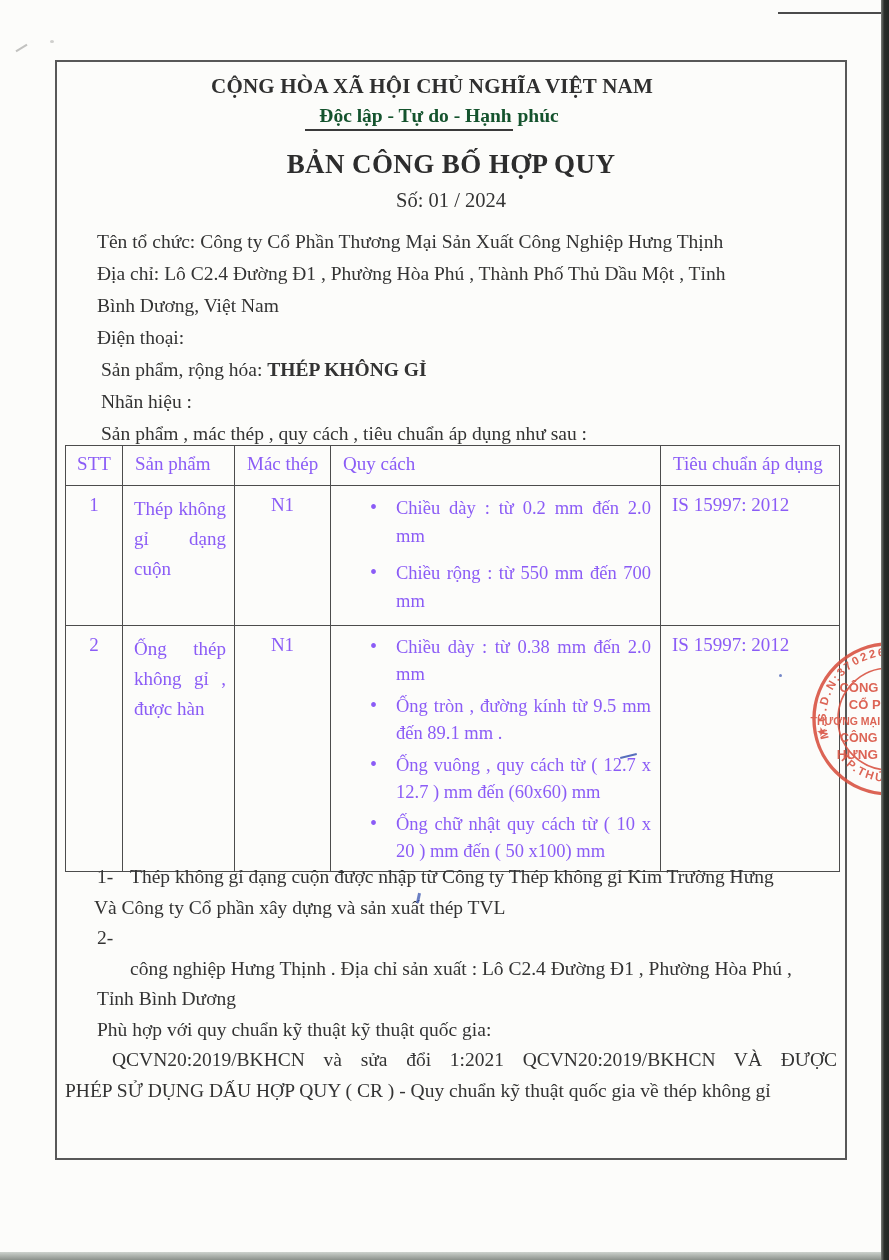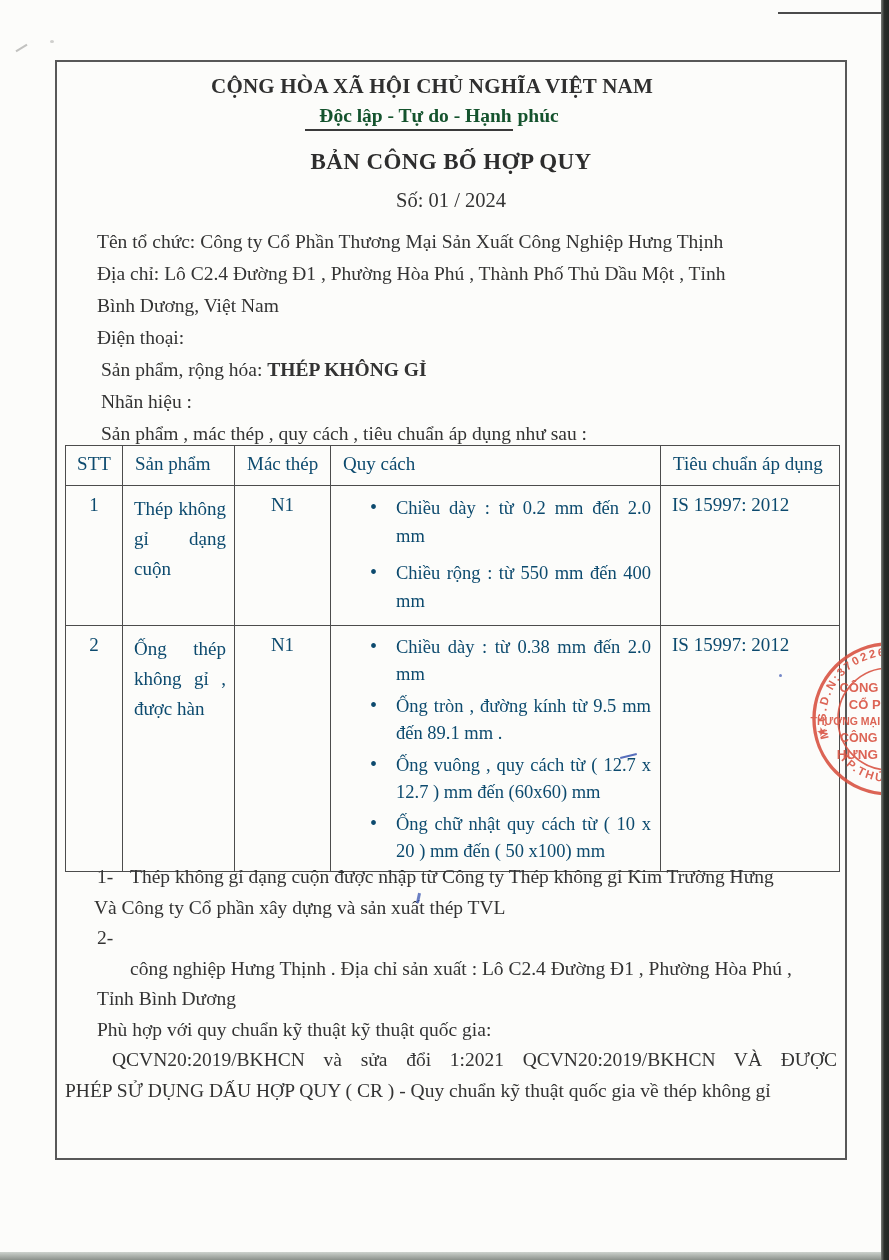--- a/index.html
+++ b/index.html
@@ -12,30 +12,30 @@
   .frame{
     position:absolute;left:55px;top:60px;width:788px;height:1096px;
     border:2px solid #585858;background:transparent;
   }
   
   .nat-header{position:absolute;top:12px;left:0;width:100%;text-align:center;transform:translateX(-19px);}
   .republic{font-weight:bold;font-size:21px;letter-spacing:.2px;color:#2f2f2f;}
   .motto{margin-top:6px;font-weight:bold;font-size:19.5px;color:#14532d;}
   .motto .ul{display:inline-block;border-bottom:2.2px solid #3a3a3a;padding:0 1px 2px 14px;}
   .doc-title{position:absolute;top:87px;left:0;width:100%;text-align:center;
-    font-weight:bold;font-size:23px;letter-spacing:.4px;color:#2d2d2d;}
+    font-weight:bold;font-size:27px;letter-spacing:.4px;color:#2d2d2d;}
   .doc-number{position:absolute;top:127px;left:0;width:100%;text-align:center;font-size:20.5px;}
   
   .info{position:absolute;top:164px;left:40px;width:702px;font-size:19.5px;line-height:32px;color:#333;}
   .info .indent{padding-left:4px;}
   .bold{font-weight:bold;}
   
   table.products{
     position:absolute;top:383px;left:8px;width:774px;
-    border-collapse:collapse;table-layout:fixed;font-size:19px;color:#0c4a6e;
+    border-collapse:collapse;table-layout:fixed;font-size:19px;color:#8b5cf6;
   }
   table.products th,table.products td{border:1.4px solid #4c4c4c;vertical-align:top;}
   table.products th{font-weight:normal;text-align:left;padding:7px 10px 0 12px;}
   table.products th.c,table.products td.c{text-align:center;padding-left:0;padding-right:0;}
   td.cell-pad{padding:8px 8px 0 11px;text-align:justify;line-height:30px;}
   td.cell-std{padding:8px 6px 0 11px;}
   td.cell-num{padding-top:8px;}
   ul.specs{margin:7px 0 0 0;padding:0 8px 0 38px;list-style:none;}
   ul.specs li{position:relative;padding-left:26px;margin-bottom:6px;
     text-align:justify;line-height:26.5px;font-size:18.5px;}
@@ -103,21 +103,21 @@
       <th>Quy cách</th>
       <th>Tiêu chuẩn áp dụng</th>
     </tr>
     <tr style="height:97px">
       <td class="c cell-num">1</td>
       <td class="cell-pad">Thép không gỉ dạng cuộn</td>
       <td class="c cell-num">N1</td>
       <td>
         <ul class="specs r1">
           <li>Chiều dày : từ 0.2 mm đến 2.0 mm</li>
-          <li>Chiều rộng : từ 550 mm đến 400 mm</li>
+          <li>Chiều rộng : từ 550 mm đến 700 mm</li>
         </ul>
       </td>
       <td class="cell-std">IS 15997: 2012</td>
     </tr>
     <tr style="height:235px">
       <td class="c cell-num">2</td>
       <td class="cell-pad">Ống thép không gỉ , được hàn</td>
       <td class="c cell-num">N1</td>
       <td>
         <ul class="specs">

